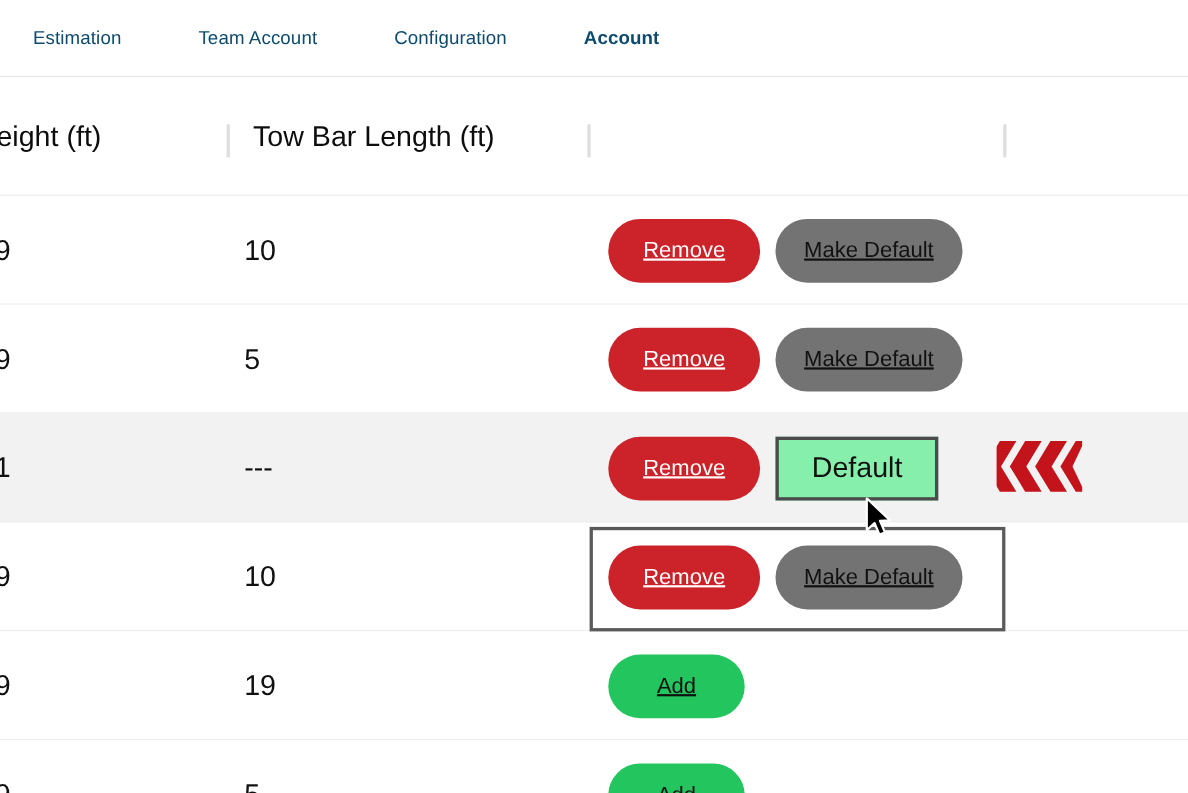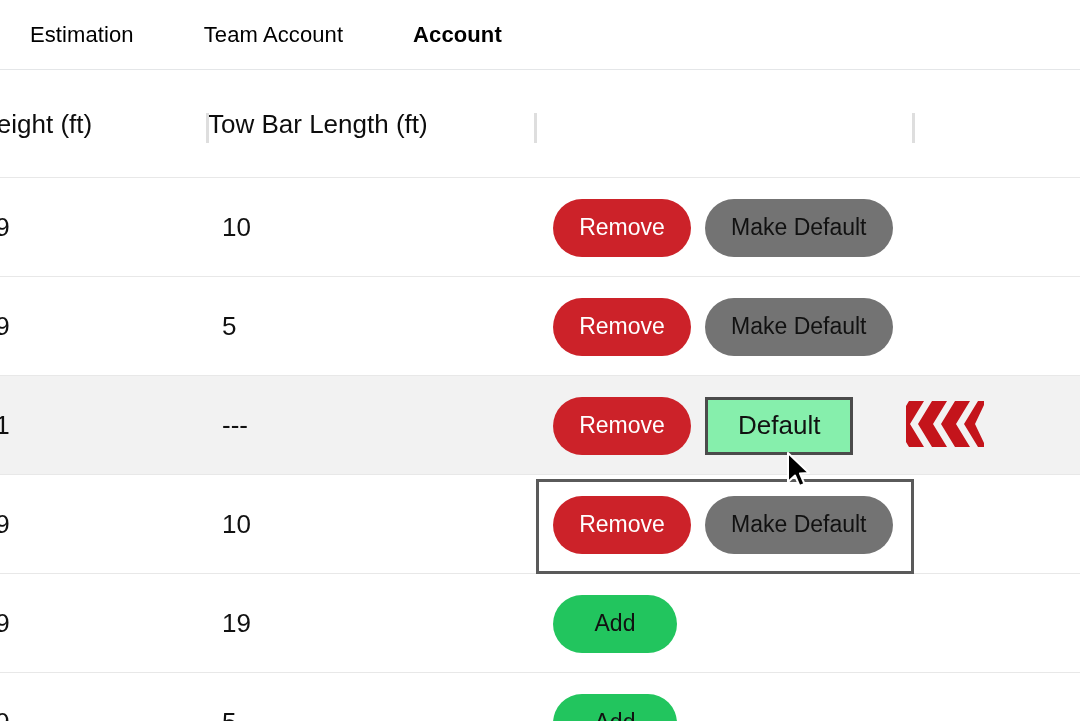--- a/index.html
+++ b/index.html
@@ -25,22 +25,22 @@
     left: 0; top: 0;
     width: 1080px;
     height: 70px;
     background: #ffffff;
     border-bottom: 1px solid #e4e6e8;
     display: flex;
     align-items: center;
     padding-left: 30px;
   }
   .nav-item {
-    font-size: 22px;
-    color: #000000;
+    font-size: 17px;
+    color: #0c4a6e;
     letter-spacing: 0.1px;
     margin-right: 70px;
     white-space: nowrap;
     cursor: pointer;
   }
   .nav-item:last-child { margin-right: 0; font-weight: bold; }
 
   
   .table {
     position: absolute;
@@ -60,21 +60,21 @@
     position: absolute;
     top: 0;
     height: 107px;
     display: flex;
     align-items: center;
     font-size: 26px;
     color: #0d0d0d;
     white-space: nowrap;
   }
   .th-height  { left: -22px; }
-  .th-tow     { left: 208px; }
+  .th-tow     { left: 230px; }
 
   .col-div {
     position: absolute;
     top: 42px;
     width: 3px;
     height: 30px;
     background: #dedede;
   }
   .col-div.d1 { left: 206px; }
   .col-div.d2 { left: 534px; }
@@ -114,29 +114,30 @@
     display: flex;
     align-items: center;
     gap: 14px;
   }
   .row.partial .actions { height: 99px; top: 0; }
 
   .btn {
     border: none;
     border-radius: 999px;
     font-family: "Liberation Sans", sans-serif;
-    font-size: 23px;
+    font-size: 20px;
     line-height: 1;
     cursor: pointer;
     display: inline-flex;
     align-items: center;
     justify-content: center;
     height: 58px;
     padding: 0 26px;
     white-space: nowrap;
+    text-decoration: underline;
   }
   .btn-remove {
     background: #cc2229;
     color: #ffffff;
     min-width: 138px;
   }
   .btn-grey {
     background: #737373;
     color: #111111;
     min-width: 124px;
@@ -199,20 +200,21 @@
   }
 </style>
 </head>
 <body>
 
 <div id="app">
 
   <div class="nav">
     <div class="nav-item">Estimation</div>
     <div class="nav-item">Team Account</div>
+    <div class="nav-item">Configuration</div>
     <div class="nav-item">Account</div>
   </div>
 
   <div class="table">
 
     <div class="thead">
       <div class="th th-height">Height (ft)</div>
       <div class="th th-tow">Tow Bar Length (ft)</div>
       <div class="col-div d1"></div>
       <div class="col-div d2"></div>

